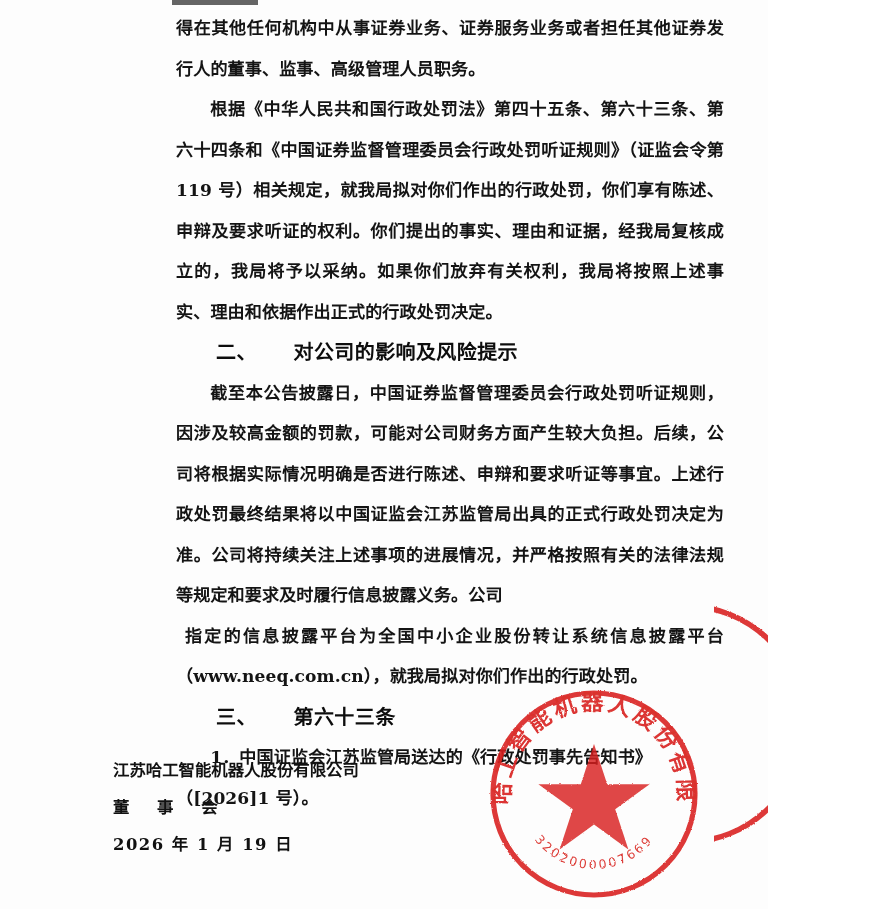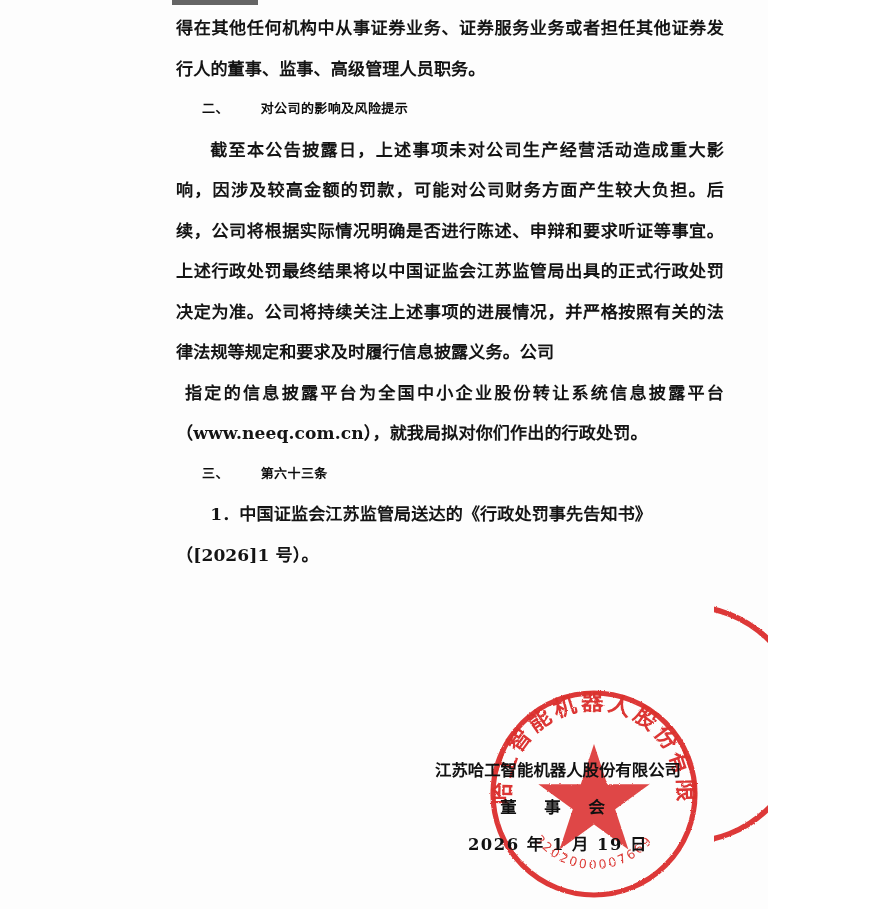--- a/index.html
+++ b/index.html
@@ -47,21 +47,21 @@
     text-justify: inter-character;
     letter-spacing: 0.1px;
     font-weight: 600;
     -webkit-font-smoothing: none;
   }
   p.para.indent { text-indent: 2em; }
 
   p.heading {
     margin: 0;
     font-family: "DejaVu Serif", "Liberation Serif", serif;
-    font-size: 13px;
+    font-size: 20px;
     line-height: 40.5px;
     color: #0d0d0d;
     font-weight: 700;
     text-indent: 2em;
     letter-spacing: .4px;
   }
   .heading .num-gap { display: inline-block; width: 22px; }
 
   p.listitem {
     margin: 0;
@@ -80,21 +80,21 @@
     text-align-last: justify;
     margin-left: 9px;
   }
 
   
   .sign-block {
     position: absolute;
     left: 0;
     top: 752px;
     width: 890px;
-    text-align: center;
+    text-align: left;
     z-index: 4;
   }
   .sign-line {
     font-family: "DejaVu Serif", "Liberation Serif", serif;
     font-size: 16.4px;
     font-weight: 600;
     color: #111;
     line-height: 37px;
     position: relative;
     left: 113px;
@@ -121,29 +121,30 @@
 <body>
 
 <div id="page">
 
   <div class="scan-bar"></div>
 
   <div class="doc-body">
 
     <p class="para">得在其他任何机构中从事证券业务、证券服务业务或者担任其他证券发行人的董事、监事、高级管理人员职务。</p>
 
+    <p class="para indent">根据《中华人民共和国行政处罚法》第四十五条、第六十三条、第六十四条和《中国证券监督管理委员会行政处罚听证规则》（证监会令第 119 号）相关规定，就我局拟对你们作出的行政处罚，你们享有陈述、申辩及要求听证的权利。你们提出的事实、理由和证据，经我局复核成立的，我局将予以采纳。如果你们放弃有关权利，我局将按照上述事实、理由和依据作出正式的行政处罚决定。</p>
 
 
     <p class="heading">
       <span>二、</span>
       <span class="num-gap"></span>
       <span>对公司的影响及风险提示</span>
     </p>
 
-    <p class="para indent">截至本公告披露日，上述事项未对公司生产经营活动造成重大影响，因涉及较高金额的罚款，可能对公司财务方面产生较大负担。后续，公司将根据实际情况明确是否进行陈述、申辩和要求听证等事宜。上述行政处罚最终结果将以中国证监会江苏监管局出具的正式行政处罚决定为准。公司将持续关注上述事项的进展情况，并严格按照有关的法律法规等规定和要求及时履行信息披露义务。公司</p>
+    <p class="para indent">截至本公告披露日，中国证券监督管理委员会行政处罚听证规则，因涉及较高金额的罚款，可能对公司财务方面产生较大负担。后续，公司将根据实际情况明确是否进行陈述、申辩和要求听证等事宜。上述行政处罚最终结果将以中国证监会江苏监管局出具的正式行政处罚决定为准。公司将持续关注上述事项的进展情况，并严格按照有关的法律法规等规定和要求及时履行信息披露义务。公司</p>
 
     <p class="para">
       <span class="wide-track">指定的信息披露平台为全国中小企业股份转让系统信息披露平台</span>
     </p>
 
     <p class="para">（www.neeq.com.cn），就我局拟对你们作出的行政处罚。</p>
 
     <p class="heading">
       <span>三、</span>
       <span class="num-gap"></span>

